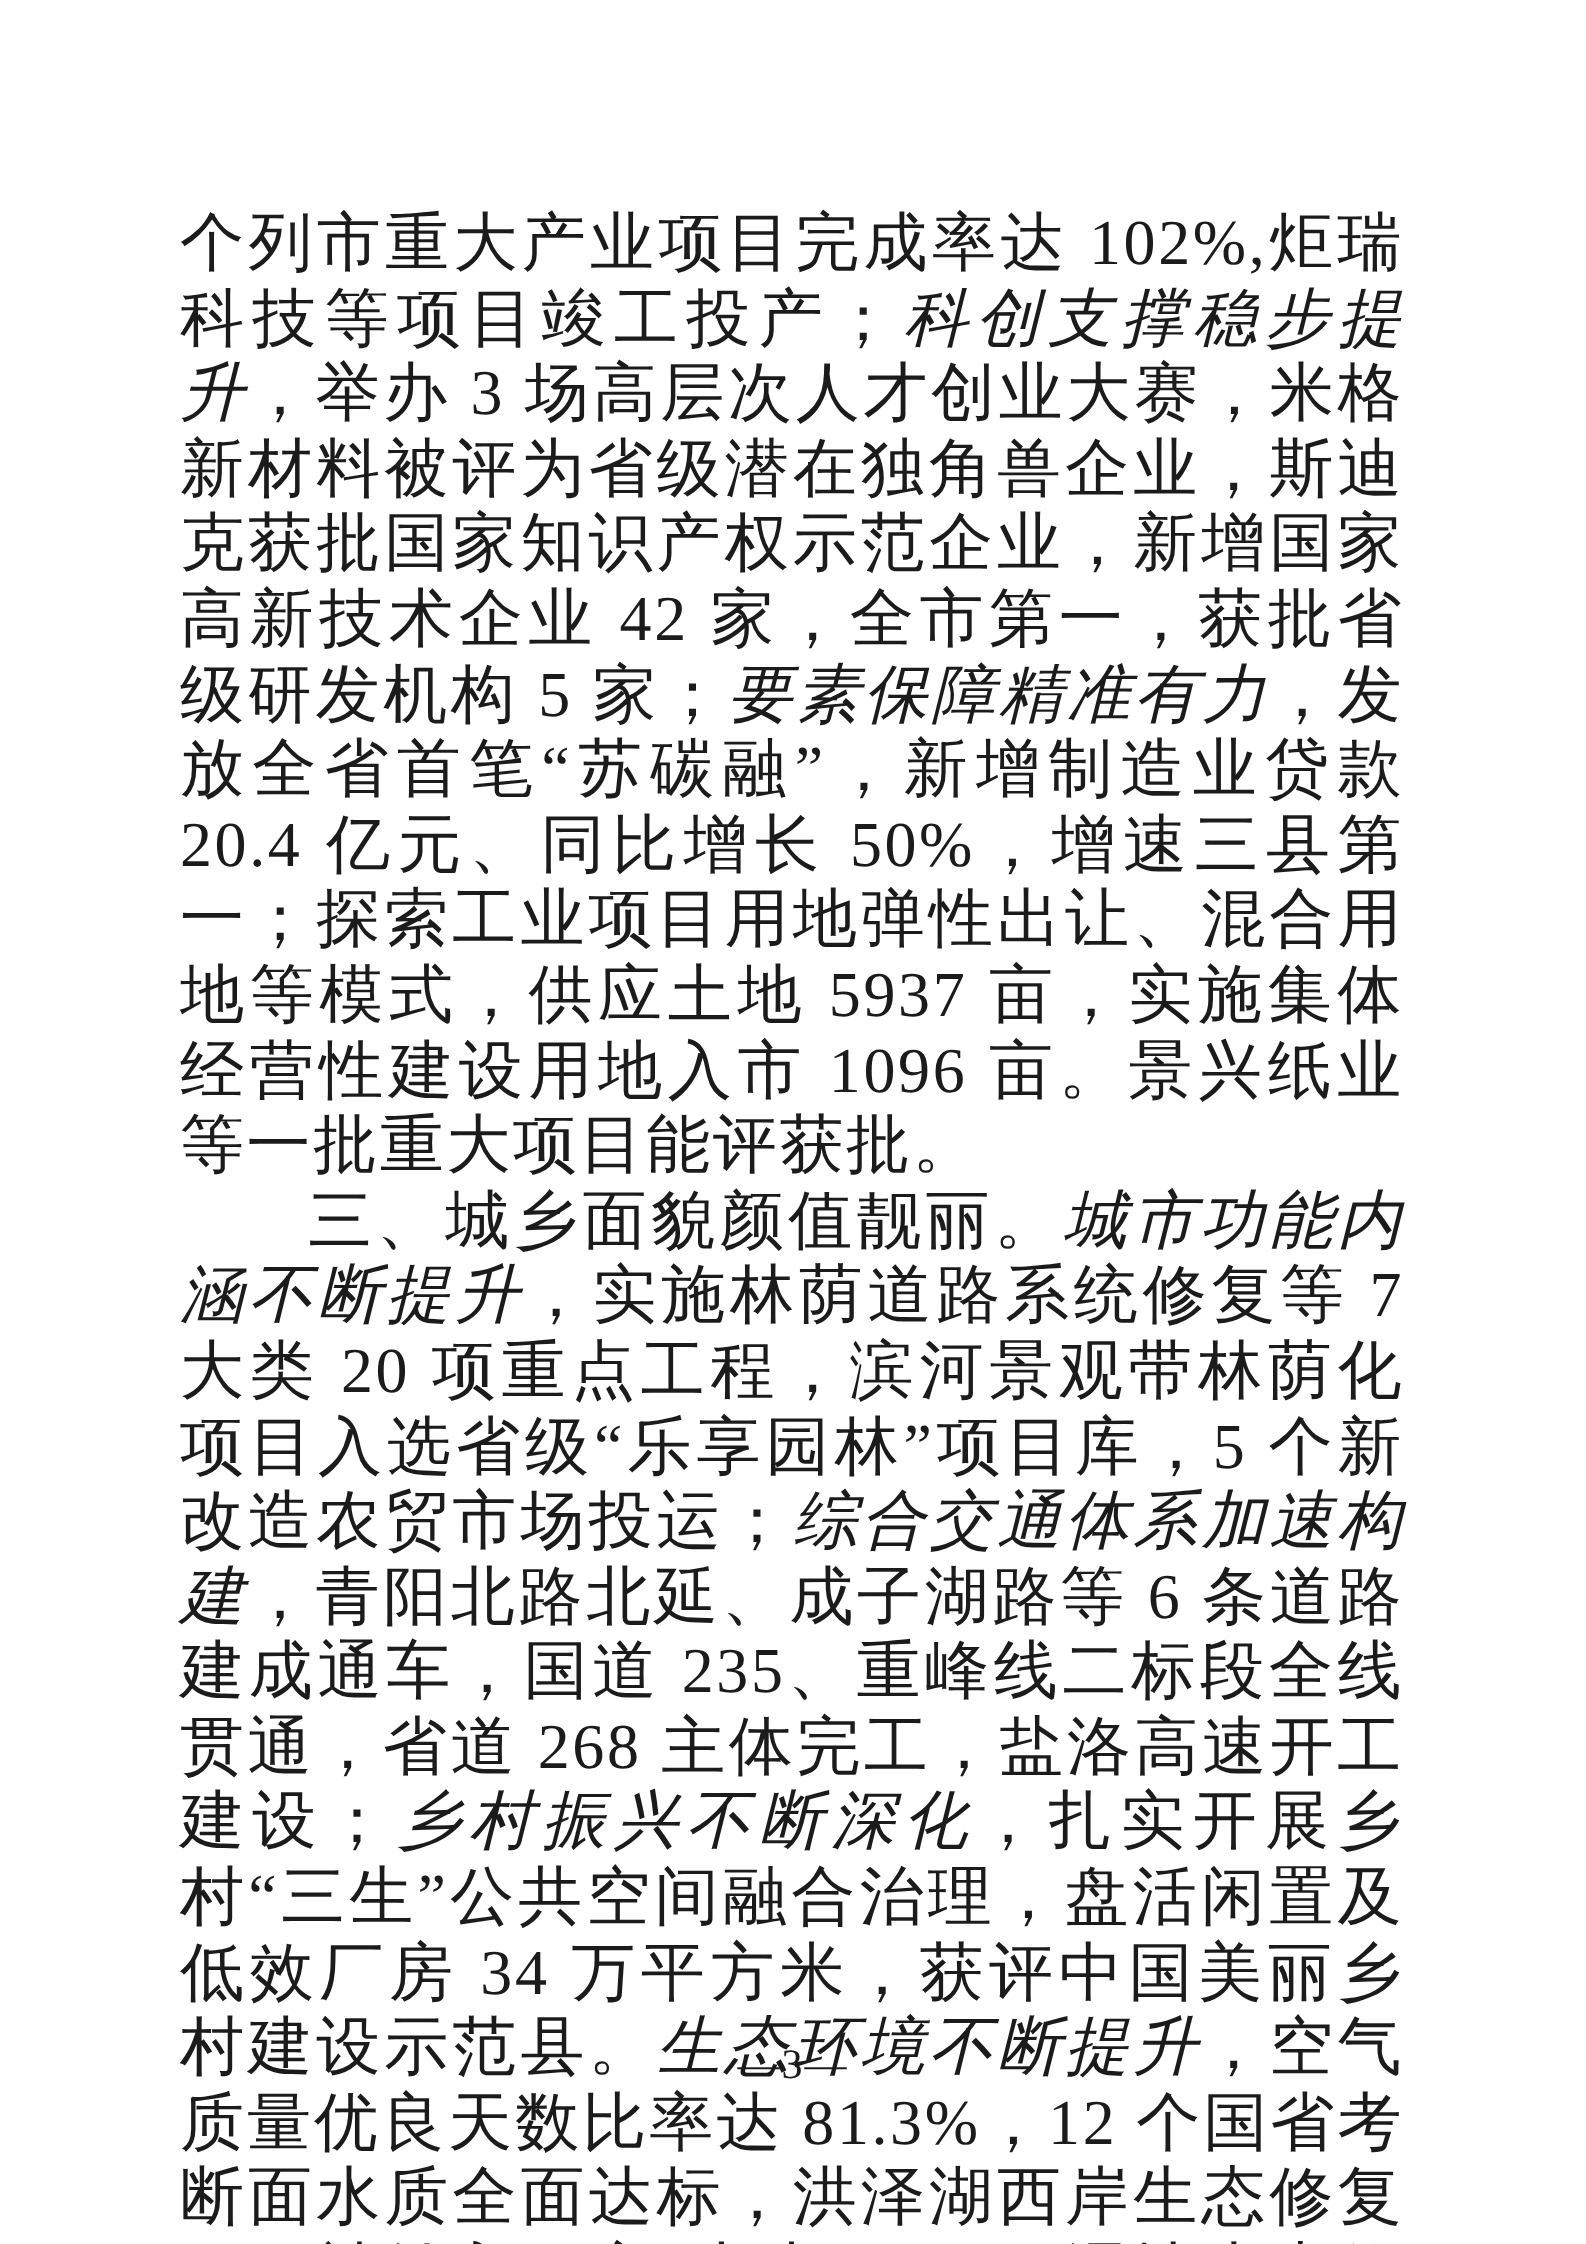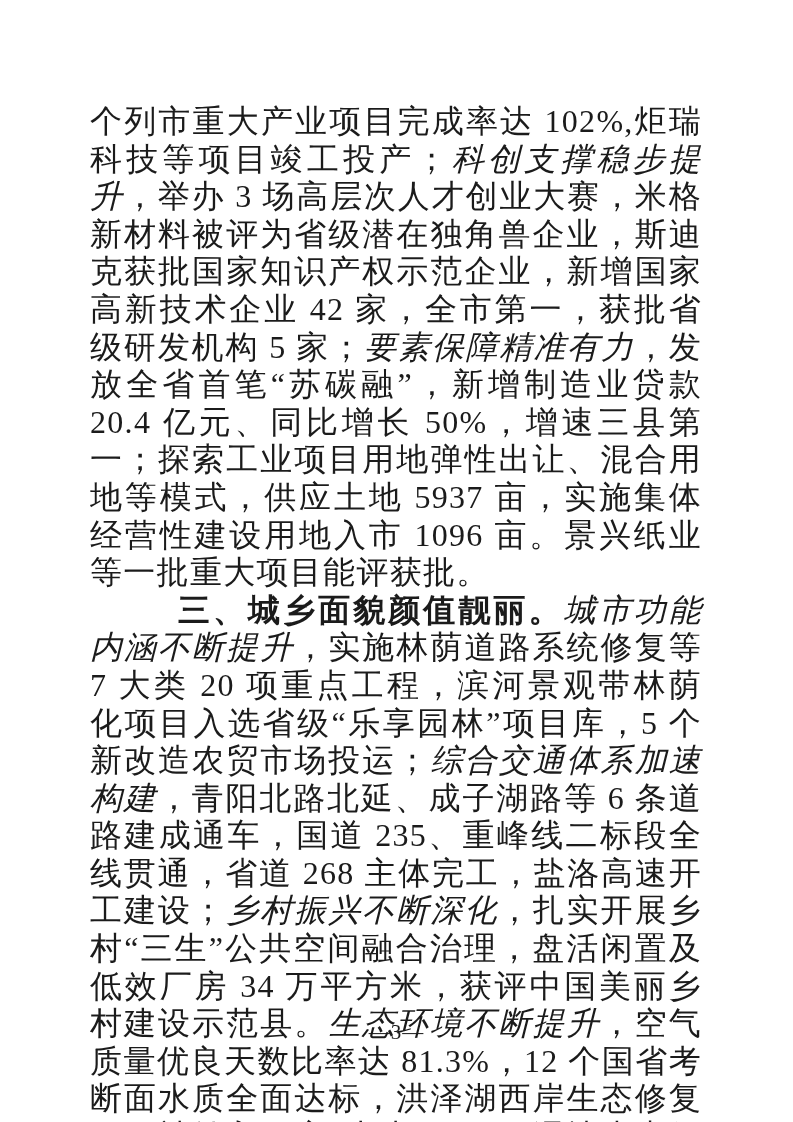--- a/index.html
+++ b/index.html
@@ -36,24 +36,23 @@
   }
   .run.normal {
     font-style: normal;
   }
   
   .run.emphasis {
     font-style: italic;
   }
   
   .run.heading {
-    font-weight: bold;
+    font-weight: normal;
     font-family: "Liberation Sans", "DejaVu Sans", sans-serif;
     font-style: normal;
-    margin-left: 24px;
   }
   .page-footer {
     position: absolute;
     left: 0;
     right: 0;
     top: 1020px;
     text-align: center;
     font-size: 21px;
     letter-spacing: 1px;
     color: #1b1b1b;

